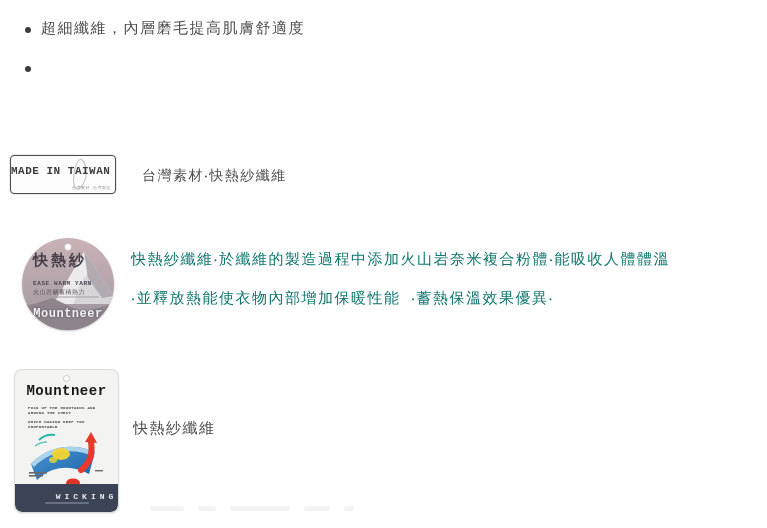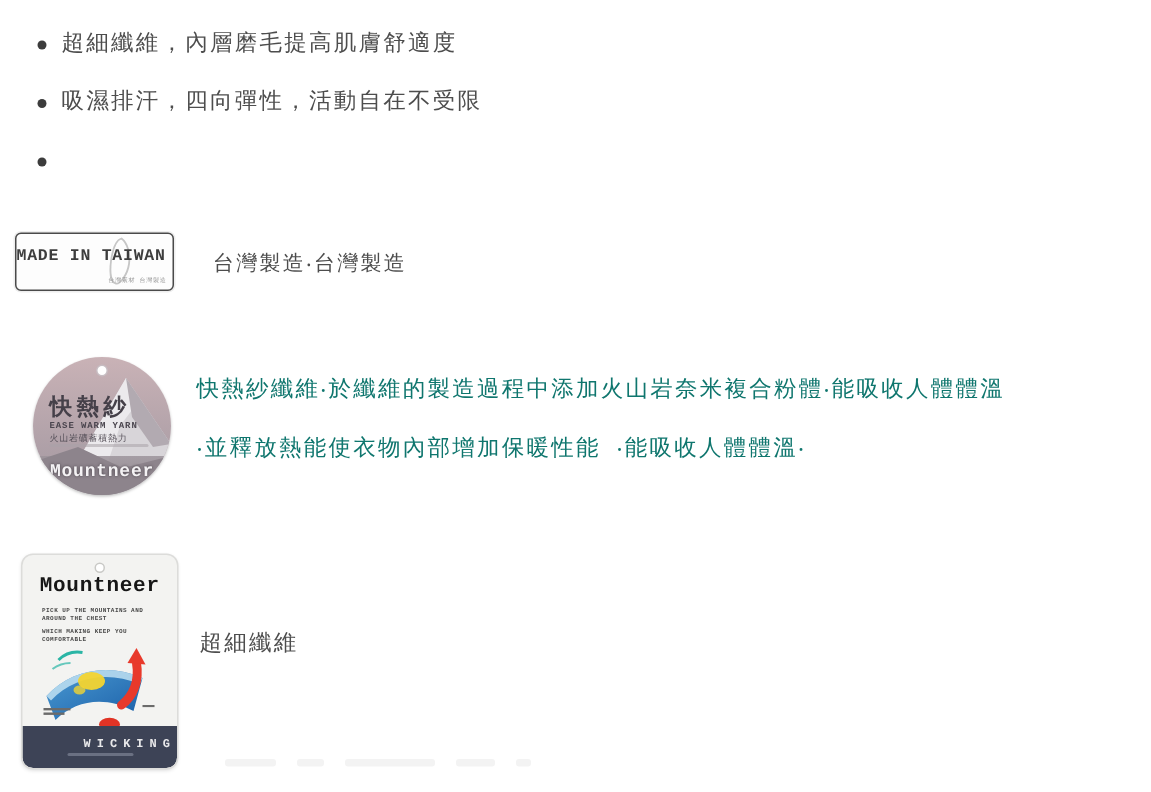--- a/index.html
+++ b/index.html
@@ -27,21 +27,21 @@
   .mit-sub{position:absolute;right:4px;bottom:3px;font-size:4px;color:#9a9a9a;letter-spacing:.5px;}
   .mit-caption{margin-left:26px;font-size:14px;letter-spacing:1.5px;color:#4d4d4d;}
   
   .yarn-circle{
     position:absolute;top:226px;left:22px;width:92px;height:92px;border-radius:50%;
     overflow:hidden;box-shadow:0 1px 2px rgba(0,0,0,.25);
   }
   .yarn-bg{position:absolute;inset:0;}
   .yarn-hole{position:absolute;top:5px;left:50%;margin-left:-4px;width:8px;height:8px;border-radius:50%;
     background:#ffffff;border:1px solid #c7bdc2;box-sizing:border-box;}
-  .yarn-name{position:absolute;top:24px;left:11px;font-size:15px;font-weight:bold;color:#454049;letter-spacing:3px;}
+  .yarn-name{position:absolute;top:13px;left:11px;font-size:15px;font-weight:bold;color:#454049;letter-spacing:3px;}
   .yarn-eng{position:absolute;top:42px;left:11px;font-size:6px;font-weight:bold;color:#4a454e;letter-spacing:.6px;}
   .yarn-sub{position:absolute;top:50px;left:11px;font-size:6px;color:#565059;letter-spacing:.5px;}
   .yarn-tiny{position:absolute;top:58px;left:11px;width:66px;height:2px;background:#aaa2a8;opacity:.55;border-radius:1px;}
   .yarn-brand{
     position:absolute;bottom:9px;left:0;right:0;text-align:center;font-size:12px;font-weight:bold;
     color:#f4f2f4;letter-spacing:.5px;text-shadow:0 0 2px rgba(60,55,62,.9);
   }
   .yarn-desc{position:absolute;top:239px;left:131px;width:560px;}
   .yarn-desc div{font-size:15px;line-height:20px;letter-spacing:1.5px;color:#0f766e;margin-bottom:19px;white-space:nowrap;}
   
@@ -79,36 +79,32 @@
 
 <div class="page">
 
   <ul class="features">
     <li>
       <span class="dot"></span>
       <span class="ftxt">超細纖維，內層磨毛提高肌膚舒適度</span>
     </li>
     <li>
       <span class="dot"></span>
-      <span class="ftxt">吸濕排汗，四向彈性，活動自在不受限</span>
-    </li>
-    <li>
-      <span class="dot"></span>
     </li>
   </ul>
 
   <div class="mit-row">
     <div class="mit-badge">
       <svg class="mit-island" viewBox="0 0 26 34">
         <path d="M16 1 C20 4 22 11 21 18 C20 25 15 32 12 31 C9 30 8 24 9 16 C10 9 12 2 16 1 Z" fill="none" stroke="#b8b8b8" stroke-width="1.2"></path>
       </svg>
       <div class="mit-title">MADE IN TAIWAN</div>
       <div class="mit-sub">台灣素材 台灣製造</div>
     </div>
-    <div class="mit-caption">台灣製造‧台灣製造</div>
+    <div class="mit-caption">台灣素材‧快熱紗纖維</div>
   </div>
 
   <div class="yarn-circle">
     <svg class="yarn-bg" width="92" height="92" viewBox="0 0 92 92">
       <defs>
         <linearGradient id="sky" x1="0" y1="0" x2="0" y2="1">
           <stop offset="0" stop-color="#c9b2b6"></stop>
           <stop offset="0.55" stop-color="#b3a3aa"></stop>
           <stop offset="1" stop-color="#a297a0"></stop>
         </linearGradient>
@@ -126,21 +122,21 @@
     </svg>
     <div class="yarn-hole"></div>
     <div class="yarn-name">快熱紗</div>
     <div class="yarn-eng">EASE WARM YARN</div>
     <div class="yarn-sub">火山岩礦蓄積熱力</div>
     <div class="yarn-tiny"></div>
     <div class="yarn-brand">Mountneer</div>
   </div>
   <div class="yarn-desc">
     <div>快熱紗纖維‧於纖維的製造過程中添加火山岩奈米複合粉體‧能吸收人體體溫</div>
-    <div>‧並釋放熱能使衣物內部增加保暖性能 ‧能吸收人體體溫‧</div>
+    <div>‧並釋放熱能使衣物內部增加保暖性能 ‧蓄熱保溫效果優異‧</div>
   </div>
 
   <div class="hang-tag">
     <div class="tag-hole"></div>
     <div class="tag-brand">Mountneer</div>
     <div class="tag-micro m1">PICK UP THE MOUNTAINS AND AROUND THE CHEST</div>
     <div class="tag-micro m2">WHICH MAKING KEEP YOU COMFORTABLE</div>
     <svg class="tag-art" width="83" height="58" viewBox="0 0 83 58">
       <defs>
         <linearGradient id="fab" x1="0" y1="0" x2="1" y2="1">
@@ -165,21 +161,21 @@
 
       <rect x="4" y="42" width="18" height="1.6" fill="#6b6b6b"></rect>
       <rect x="4" y="45" width="14" height="1.6" fill="#6b6b6b"></rect>
       <rect x="70" y="40" width="8" height="1.4" fill="#6b6b6b"></rect>
     </svg>
     <div class="tag-band">
       <span class="band-label">WICKING</span>
       <span class="band-sub"></span>
     </div>
   </div>
-  <div class="tag-caption">超細纖維</div>
+  <div class="tag-caption">快熱紗纖維</div>
 
   <div class="cropped-remnant">
     <span></span>
       <span></span>
       <span></span>
       <span></span>
       <span></span>
   </div>
 
 </div>

